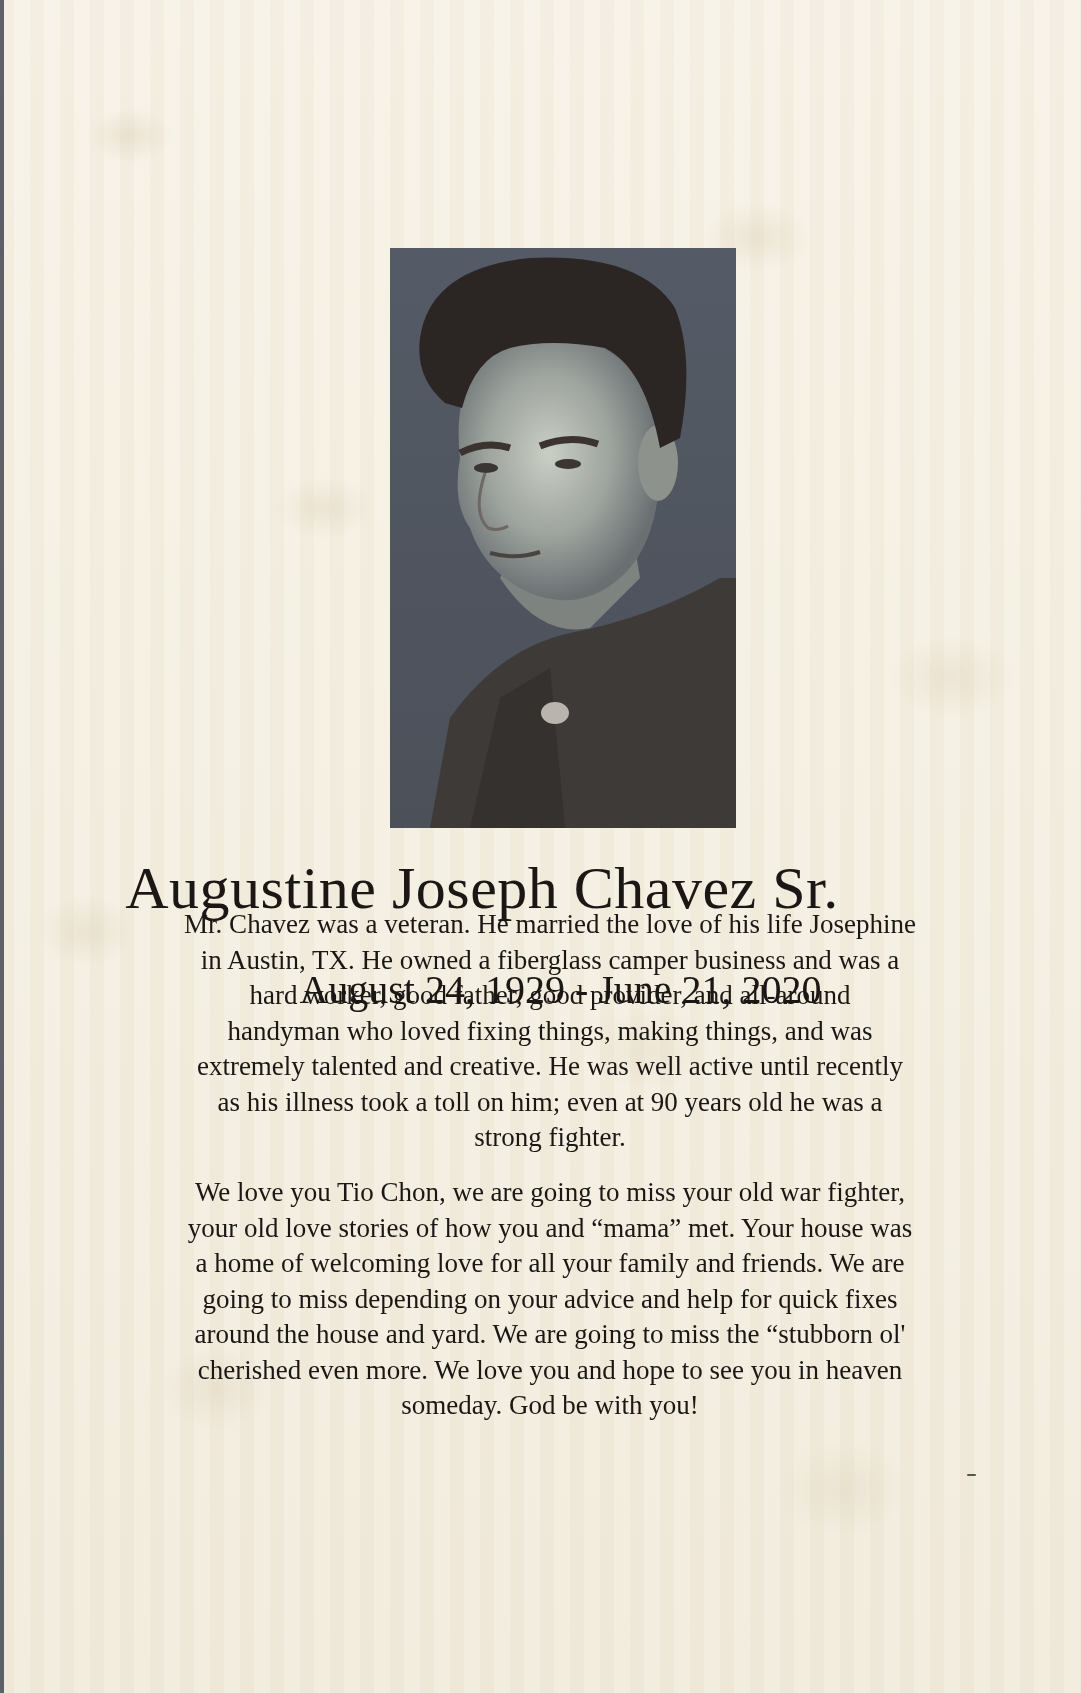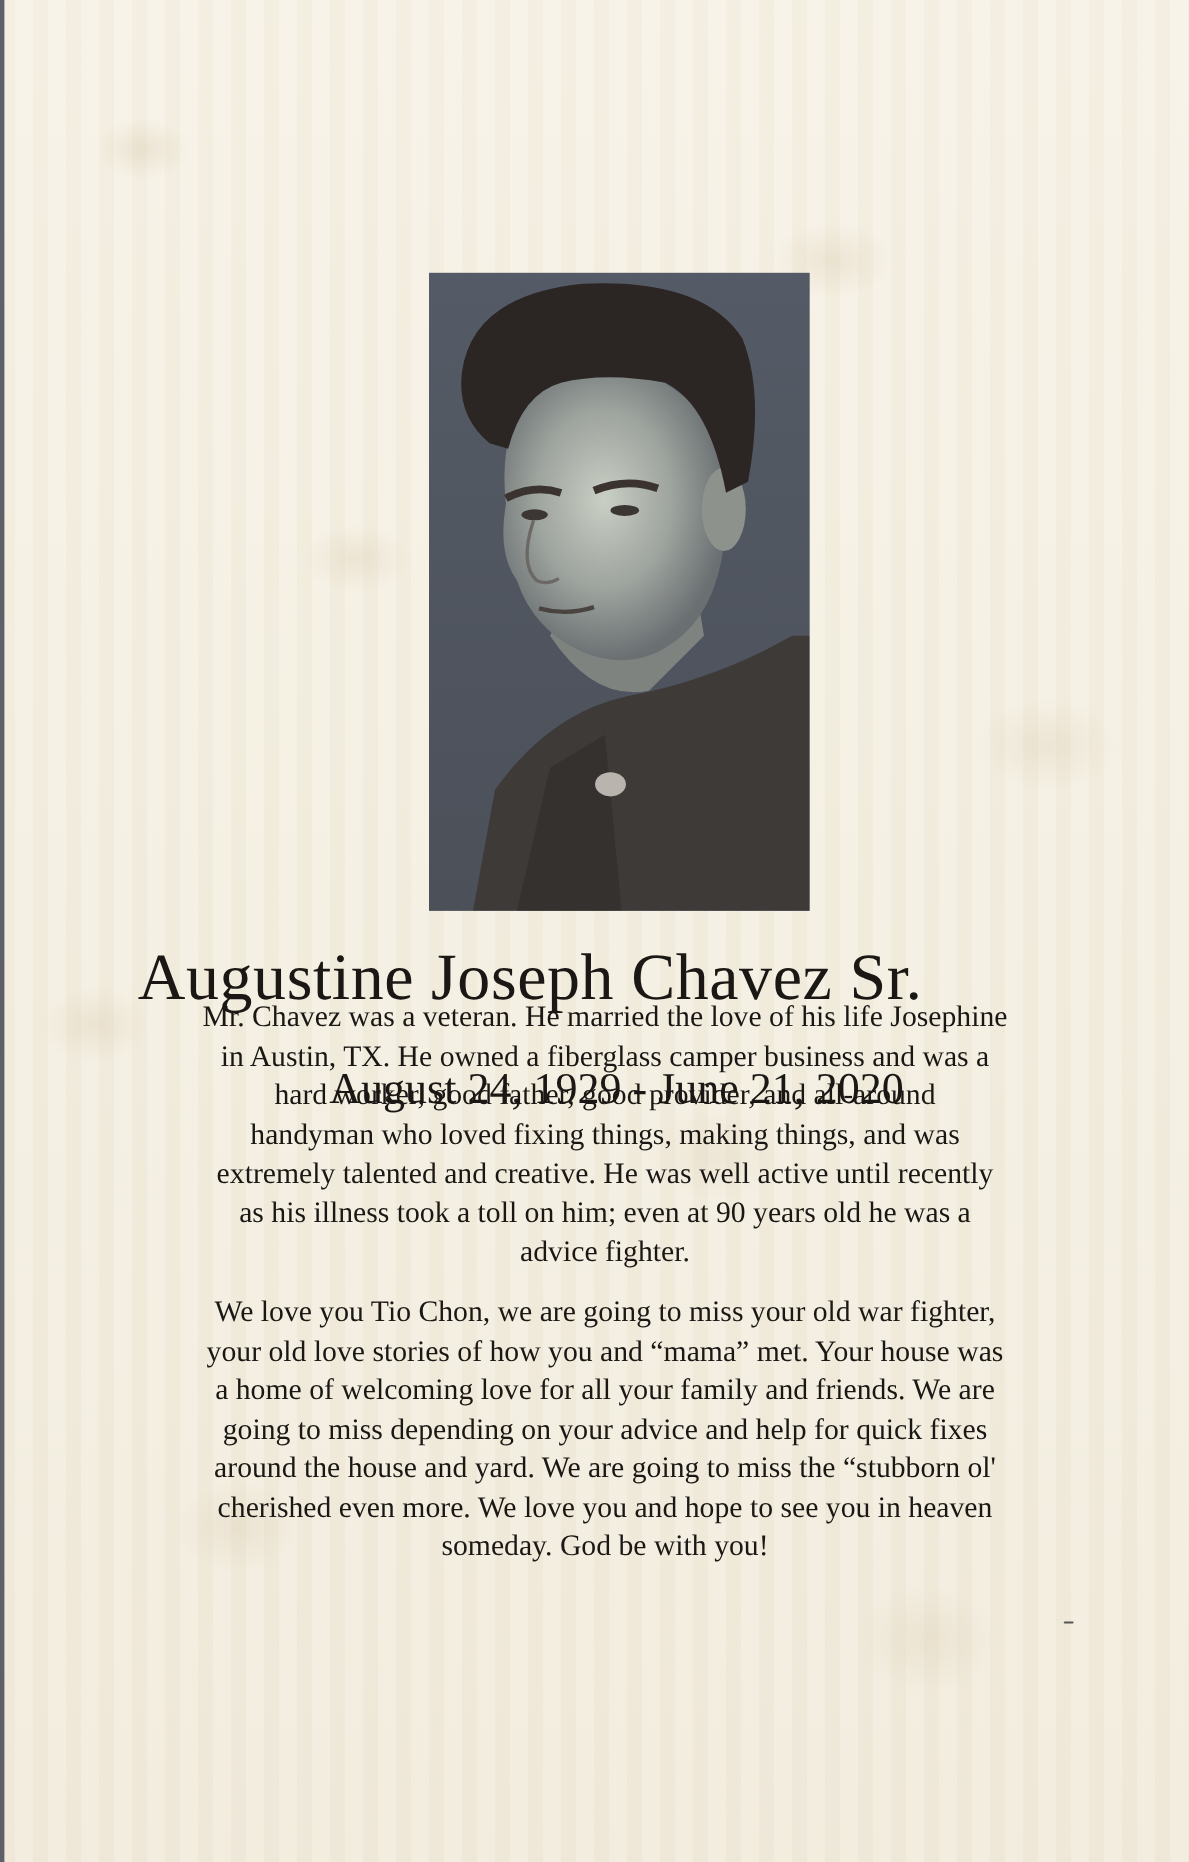--- a/index.html
+++ b/index.html
@@ -136,21 +136,21 @@
 
 <div class="dates">August 24, 1929 - June 21, 2020</div>
 
 <div class="body-text para1" style="top:907px;text-align:center;">
   <span class="line">Mr. Chavez was a veteran. He married the love of his life Josephine</span>
   <span class="line">in Austin, TX. He owned a fiberglass camper business and was a</span>
   <span class="line">hard worker, good father, good provider, and all-around</span>
   <span class="line">handyman who loved fixing things, making things, and was</span>
   <span class="line">extremely talented and creative. He was well active until recently</span>
   <span class="line">as his illness took a toll on him; even at 90 years old he was a</span>
-  <span class="line">advice fighter.</span>
+  <span class="line">strong fighter.</span>
 </div>
 
 <div class="body-text para2">
   <span class="line">We love you Tio Chon, we are going to miss your old war fighter,</span>
   <span class="line">your old love stories of how you and “mama” met. Your house was</span>
   <span class="line">a home of welcoming love for all your family and friends. We are</span>
   <span class="line">going to miss depending on your advice and help for quick fixes</span>
   <span class="line">around the house and yard. We are going to miss the “stubborn ol'</span>
   <span class="line">cherished even more. We love you and hope to see you in heaven</span>
   <span class="line">someday. God be with you!</span>

